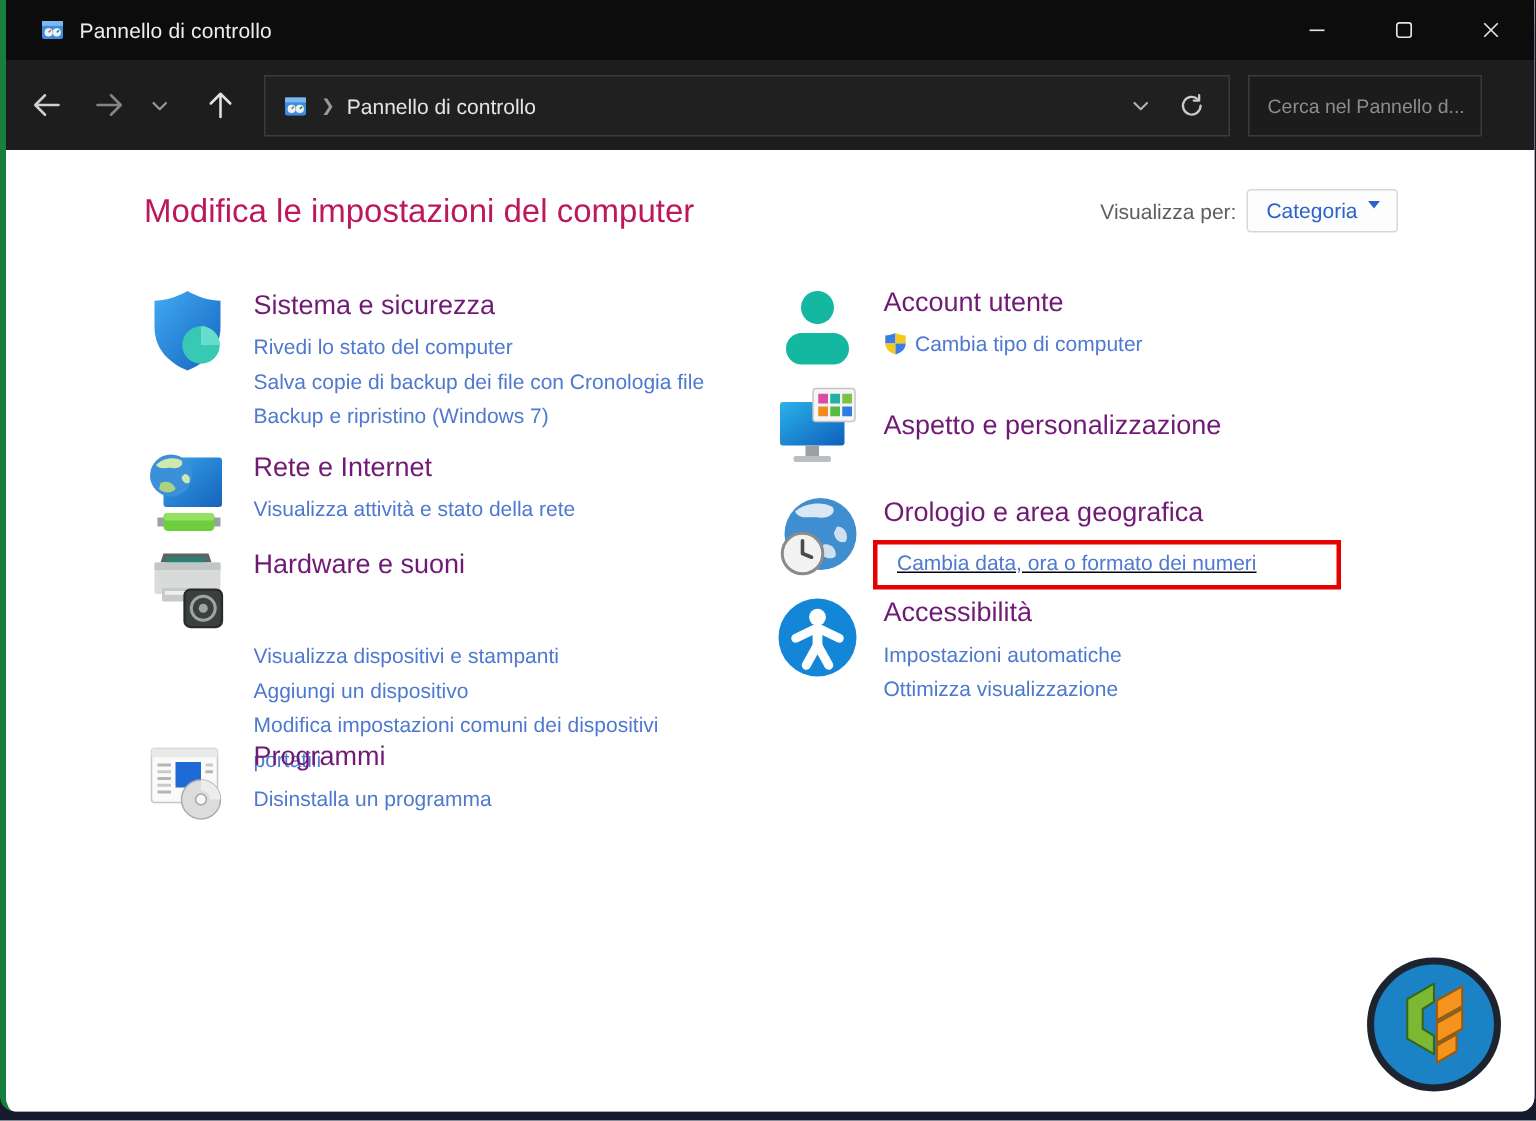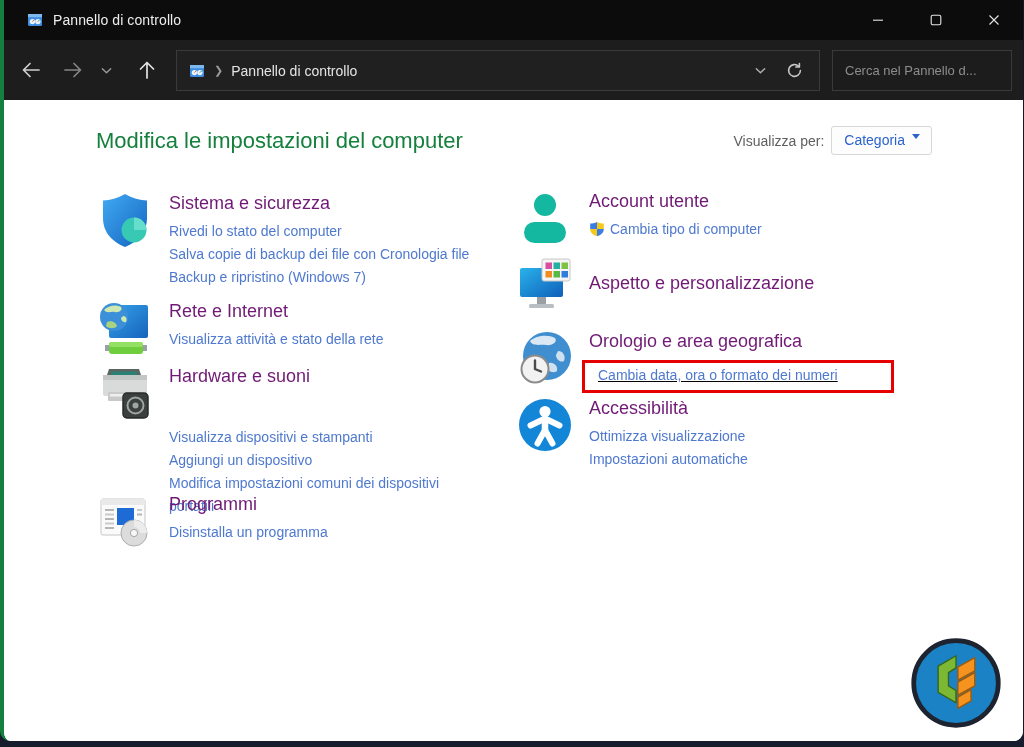--- a/index.html
+++ b/index.html
@@ -25,31 +25,31 @@
   .nb-back { margin-left:10px; }
   .nb-fwd  { margin-left:8px; }
   .nb-chev { margin-left:4px; width:24px; }
   .nb-up   { margin-left:12px; }
   .addressbar { position:absolute; left:172px; top:10px; width:644px; height:41px;
                 border:1px solid #3a3a3a; background:#202020; display:flex; align-items:center; }
   .ab-icon { width:16px; height:16px; margin-left:12px; display:inline-flex; }
   .ab-sep { color:#9a9a9a; font-size:11px; margin:0 8px 0 9px; }
   .ab-text { color:#e4e4e4; font-size:14px; }
   .ab-right { position:absolute; right:6px; top:0; height:100%; display:flex; align-items:center; }
-  .searchbox { position:absolute; left:828px; top:10px; width:180px; height:41px;
+  .searchbox { position:absolute; left:828px; top:10px; width:156px; height:41px;
                border:1px solid #3a3a3a; background:#1c1c1c; display:flex; align-items:center; }
   .searchbox input { flex:1; background:transparent; border:none; outline:none; color:#bdbdbd;
                      font-size:13px; padding:0 4px 0 12px; font-family:"Liberation Sans",sans-serif; }
   .searchbox input::placeholder { color:#8d8d8d; }
   .sb-icon { margin-right:10px; display:inline-flex; }
 
   
   .content { position:absolute; top:100px; left:0; right:0; bottom:0; background:#ffffff; }
   .page-heading { position:absolute; left:92px; top:28px; font-size:22px; font-weight:400;
-                  color:#15803d; }
+                  color:#be185d; }
   .viewby { position:absolute; top:26px; right:91px; display:flex; align-items:center; }
   .viewby-label { color:#5f5f5f; font-size:14px; margin-right:7px; }
   .viewby-btn { background:#fdfdfd; border:1px solid #d7d7d7; border-radius:3px; cursor:pointer;
                 padding:5px 11px 6px 12px; font-size:14px; color:#2a63cc; display:flex;
                 align-items:flex-start; gap:7px; font-family:"Liberation Sans",sans-serif; }
   .caret { width:0; height:0; border-left:4px solid transparent; border-right:4px solid transparent;
            border-top:5px solid #2a63cc; display:inline-block; margin-top:2px; }
 
   .item { position:absolute; display:flex; gap:15px; width:440px; }
   .cat-icon { width:58px; height:58px; flex:0 0 58px; cursor:pointer; }
@@ -352,22 +352,22 @@
           <circle cx="29" cy="29" r="26" fill="#1486d8"></circle>
           <circle cx="29" cy="15.5" r="5.6" fill="#ffffff"></circle>
           <path d="M14.5 29.5 L29 22.5 L43.5 29.5" stroke="#ffffff" stroke-width="6" fill="none" stroke-linecap="round" stroke-linejoin="round"></path>
           <path d="M29 23 L29 35" stroke="#ffffff" stroke-width="6.5" stroke-linecap="round"></path>
           <path d="M29 34 L21.5 47.5 M29 34 L36.5 47.5" stroke="#ffffff" stroke-width="6" stroke-linecap="round"></path>
         </svg>
       </a>
       <div class="txt">
         <a class="cat-title">Accessibilità</a>
         <div class="links">
+          <a class="task">Impostazioni automatiche</a>
           <a class="task">Ottimizza visualizzazione</a>
-          <a class="task">Impostazioni automatiche</a>
         </div>
       </div>
     </div>
 
     <div class="logo">
       <svg viewBox="0 0 100 100" width="94" height="94">
         <circle cx="50" cy="50" r="45" fill="#1b82c5" stroke="#1d2430" stroke-width="5"></circle>
         <path d="M50 21 L31 32 L31 60 L50 71 L50 58 L42 53 L42 39 L50 34 Z" fill="#7cb833" stroke="#35661a" stroke-width="1.5" stroke-linejoin="round"></path>
         <path d="M52 33 L70 23 L70 37 L52 47 Z" fill="#f6921e" stroke="#9c5a0d" stroke-width="1.5" stroke-linejoin="round"></path>
         <path d="M52 49 L70 39 L70 53 L52 63 Z" fill="#f6921e" stroke="#9c5a0d" stroke-width="1.5" stroke-linejoin="round"></path>

